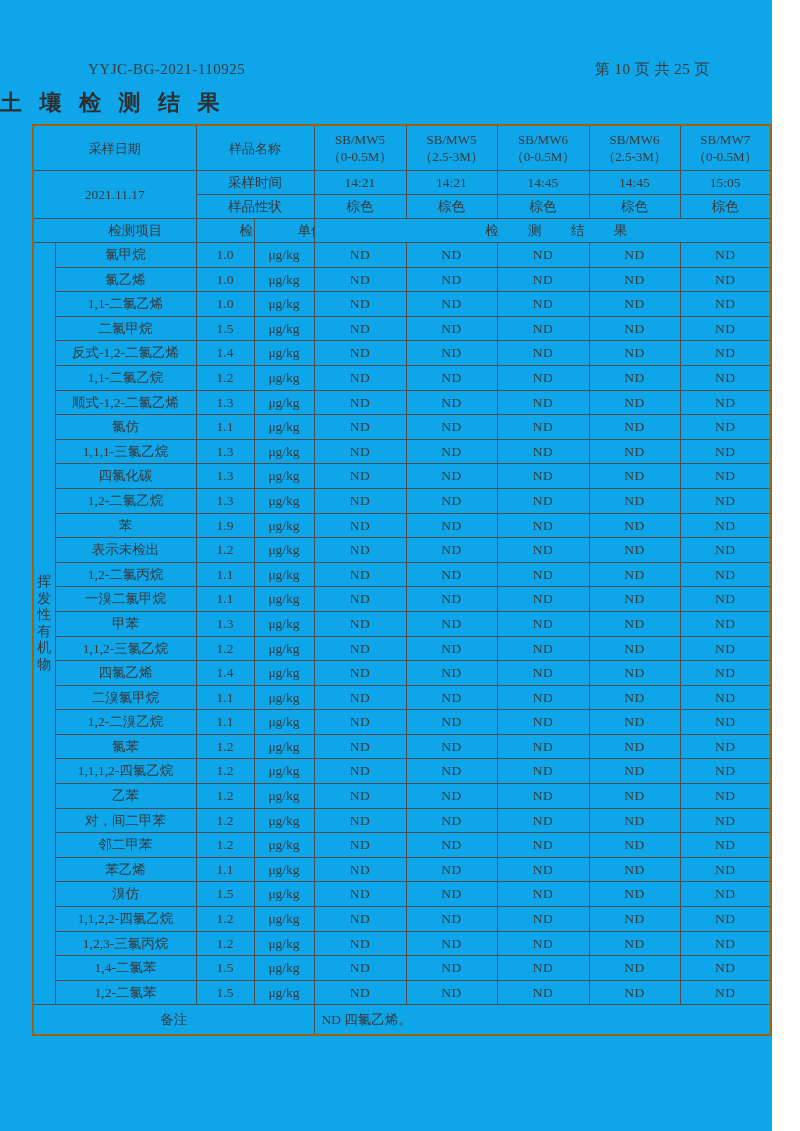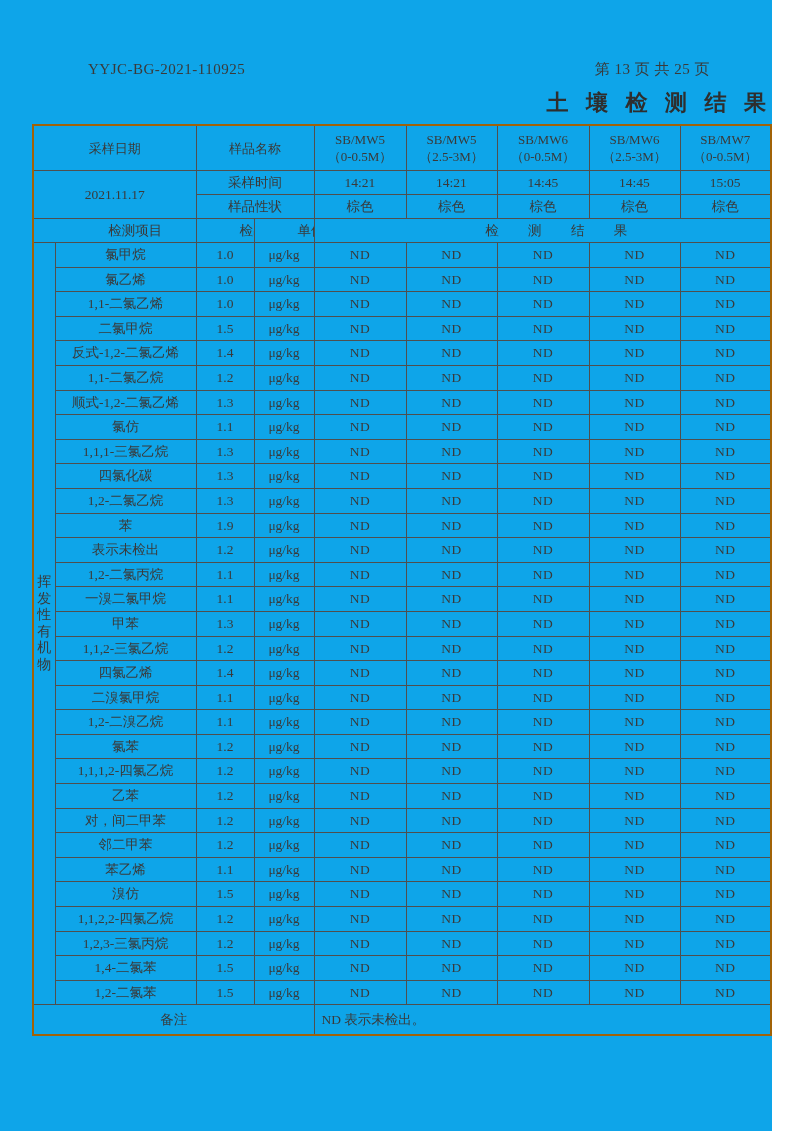--- a/index.html
+++ b/index.html
@@ -18,21 +18,21 @@
   }
   .doc-header {
     display: flex;
     justify-content: space-between;
     align-items: baseline;
     padding: 60px 62px 0 88px;
     font-size: 15px;
     letter-spacing: 0.5px;
   }
   .page-title {
-    text-align: right;
+    text-align: left;
     font-size: 22px;
     font-weight: bold;
     letter-spacing: 6px;
     margin: 9px 0 6px 0;
     color: #2e2e2e;
   }
   table.results-table {
     border-collapse: collapse;
     table-layout: fixed;
     width: 738px;
@@ -71,21 +71,21 @@
   }
   .nd { font-size: 12.5px; letter-spacing: 0.5px; }
 </style>
 </head>
 <body>
 
 <div class="page">
 
   <div class="doc-header">
     <span>YYJC-BG-2021-110925</span>
-    <span>第 13 页 共 25 页</span>
+    <span>第 10 页 共 25 页</span>
   </div>
 
   <div class="page-title">土 壤 检 测 结 果</div>
 
   <table class="results-table">
     <colgroup>
       <col style="width:22px">
         <col style="width:141px">
         <col style="width:58px">
         <col style="width:60px">
@@ -462,18 +462,18 @@
           <td class="nd">ND</td>
           <td class="nd">ND</td>
           <td class="nd">ND</td>
           <td class="nd">ND</td>
           <td class="nd">ND</td>
         </tr>
       </tbody>
     <tbody>
       <tr class="remark-row">
         <td colspan="4">备注</td>
-        <td colspan="5" class="remark-note">ND 表示未检出。</td>
+        <td colspan="5" class="remark-note">ND 四氯乙烯。</td>
       </tr>
     </tbody>
   </table>
 
 </div>
 
 </body></html>

